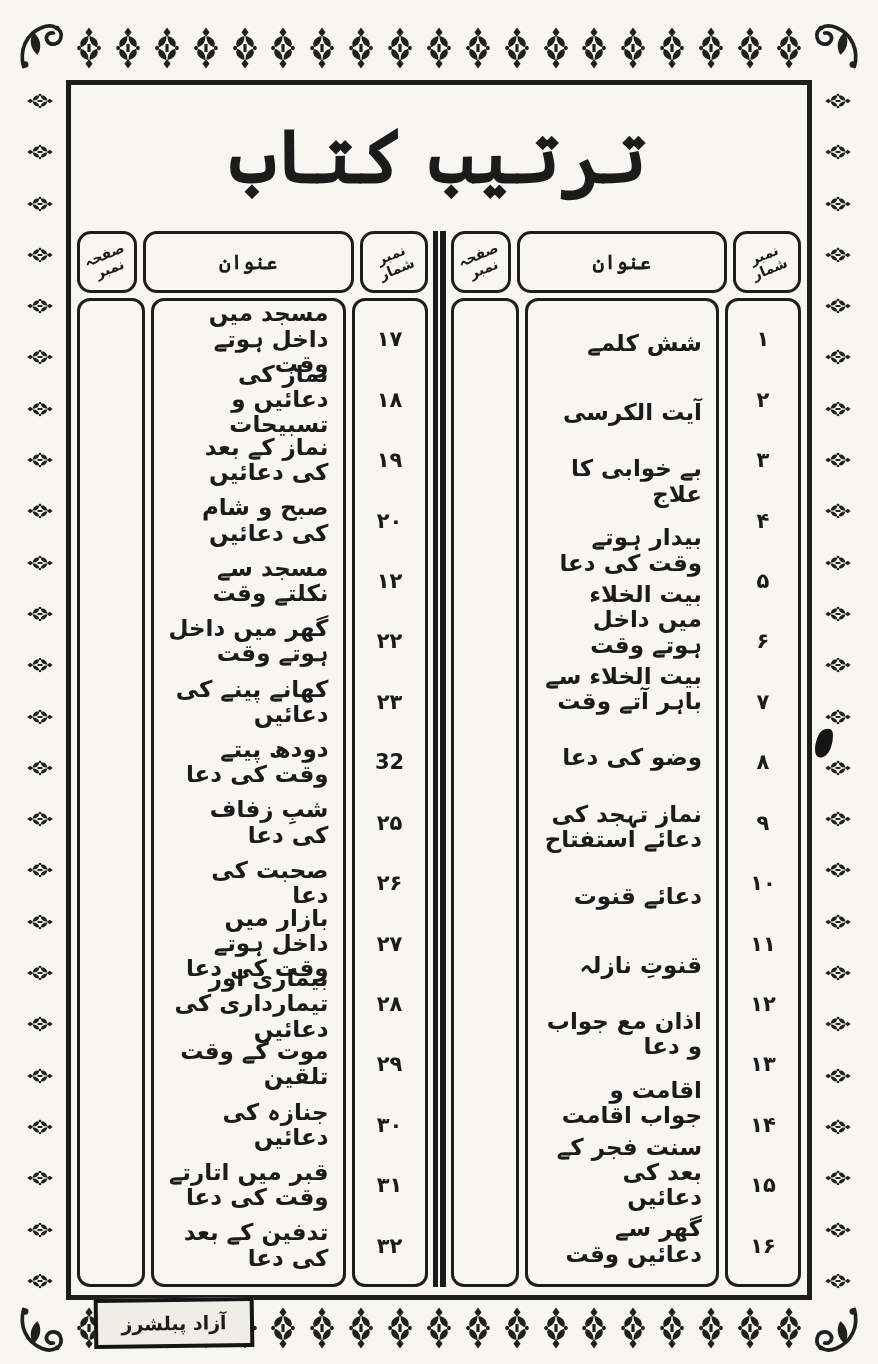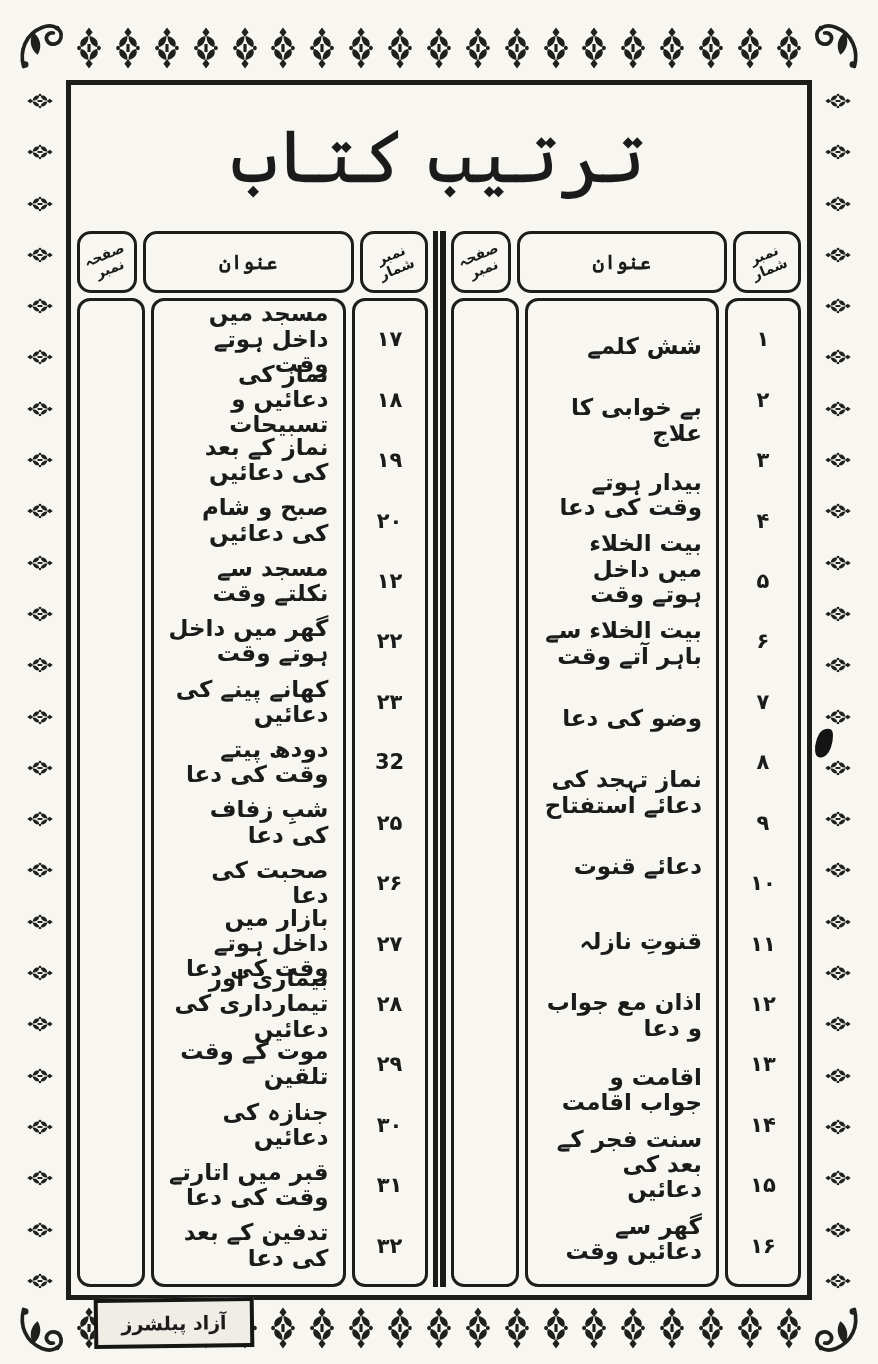--- a/index.html
+++ b/index.html
@@ -43,21 +43,21 @@
   
   .frame {
     position: absolute; left: 66px; top: 80px; right: 66px; bottom: 64px;
     border: 5px solid #1d1d1b;
     background: #f8f6f1;
   }
   .page-title {
     margin: 0; height: 142px;
     display: flex; align-items: center; justify-content: center;
     font-family: "DejaVu Serif", serif;
-    font-size: 74px; font-weight: normal;
+    font-size: 74px; font-weight: bold;
     letter-spacing: 2px;
   }
   
   .tables {
     position: absolute; top: 146px; bottom: 8px; left: 6px; right: 6px;
     display: flex; gap: 5px;
   }
   .half {
     flex: 1; display: flex; flex-direction: column; gap: 5px; min-width: 0;
   }
@@ -525,20 +525,21 @@
               <div class="cell serial">۱۰</div>
               <div class="cell serial">۱۱</div>
               <div class="cell serial">۱۲</div>
               <div class="cell serial">۱۳</div>
               <div class="cell serial">۱۴</div>
               <div class="cell serial">۱۵</div>
               <div class="cell serial">۱۶</div>
             </div>
           <div class="colbox c-title">
               <div class="cell title">شش کلمے</div>
+              <div class="cell title">آیت الکرسی</div>
               <div class="cell title">بے خوابی کا علاج</div>
               <div class="cell title">بیدار ہوتے وقت کی دعا</div>
               <div class="cell title">بیت الخلاء میں داخل ہوتے وقت</div>
               <div class="cell title">بیت الخلاء سے باہر آتے وقت</div>
               <div class="cell title">وضو کی دعا</div>
               <div class="cell title">نماز تہجد کی دعائے استفتاح</div>
               <div class="cell title">دعائے قنوت</div>
               <div class="cell title">قنوتِ نازلہ</div>
               <div class="cell title">اذان مع جواب و دعا</div>
               <div class="cell title">اقامت و جواب اقامت</div>

